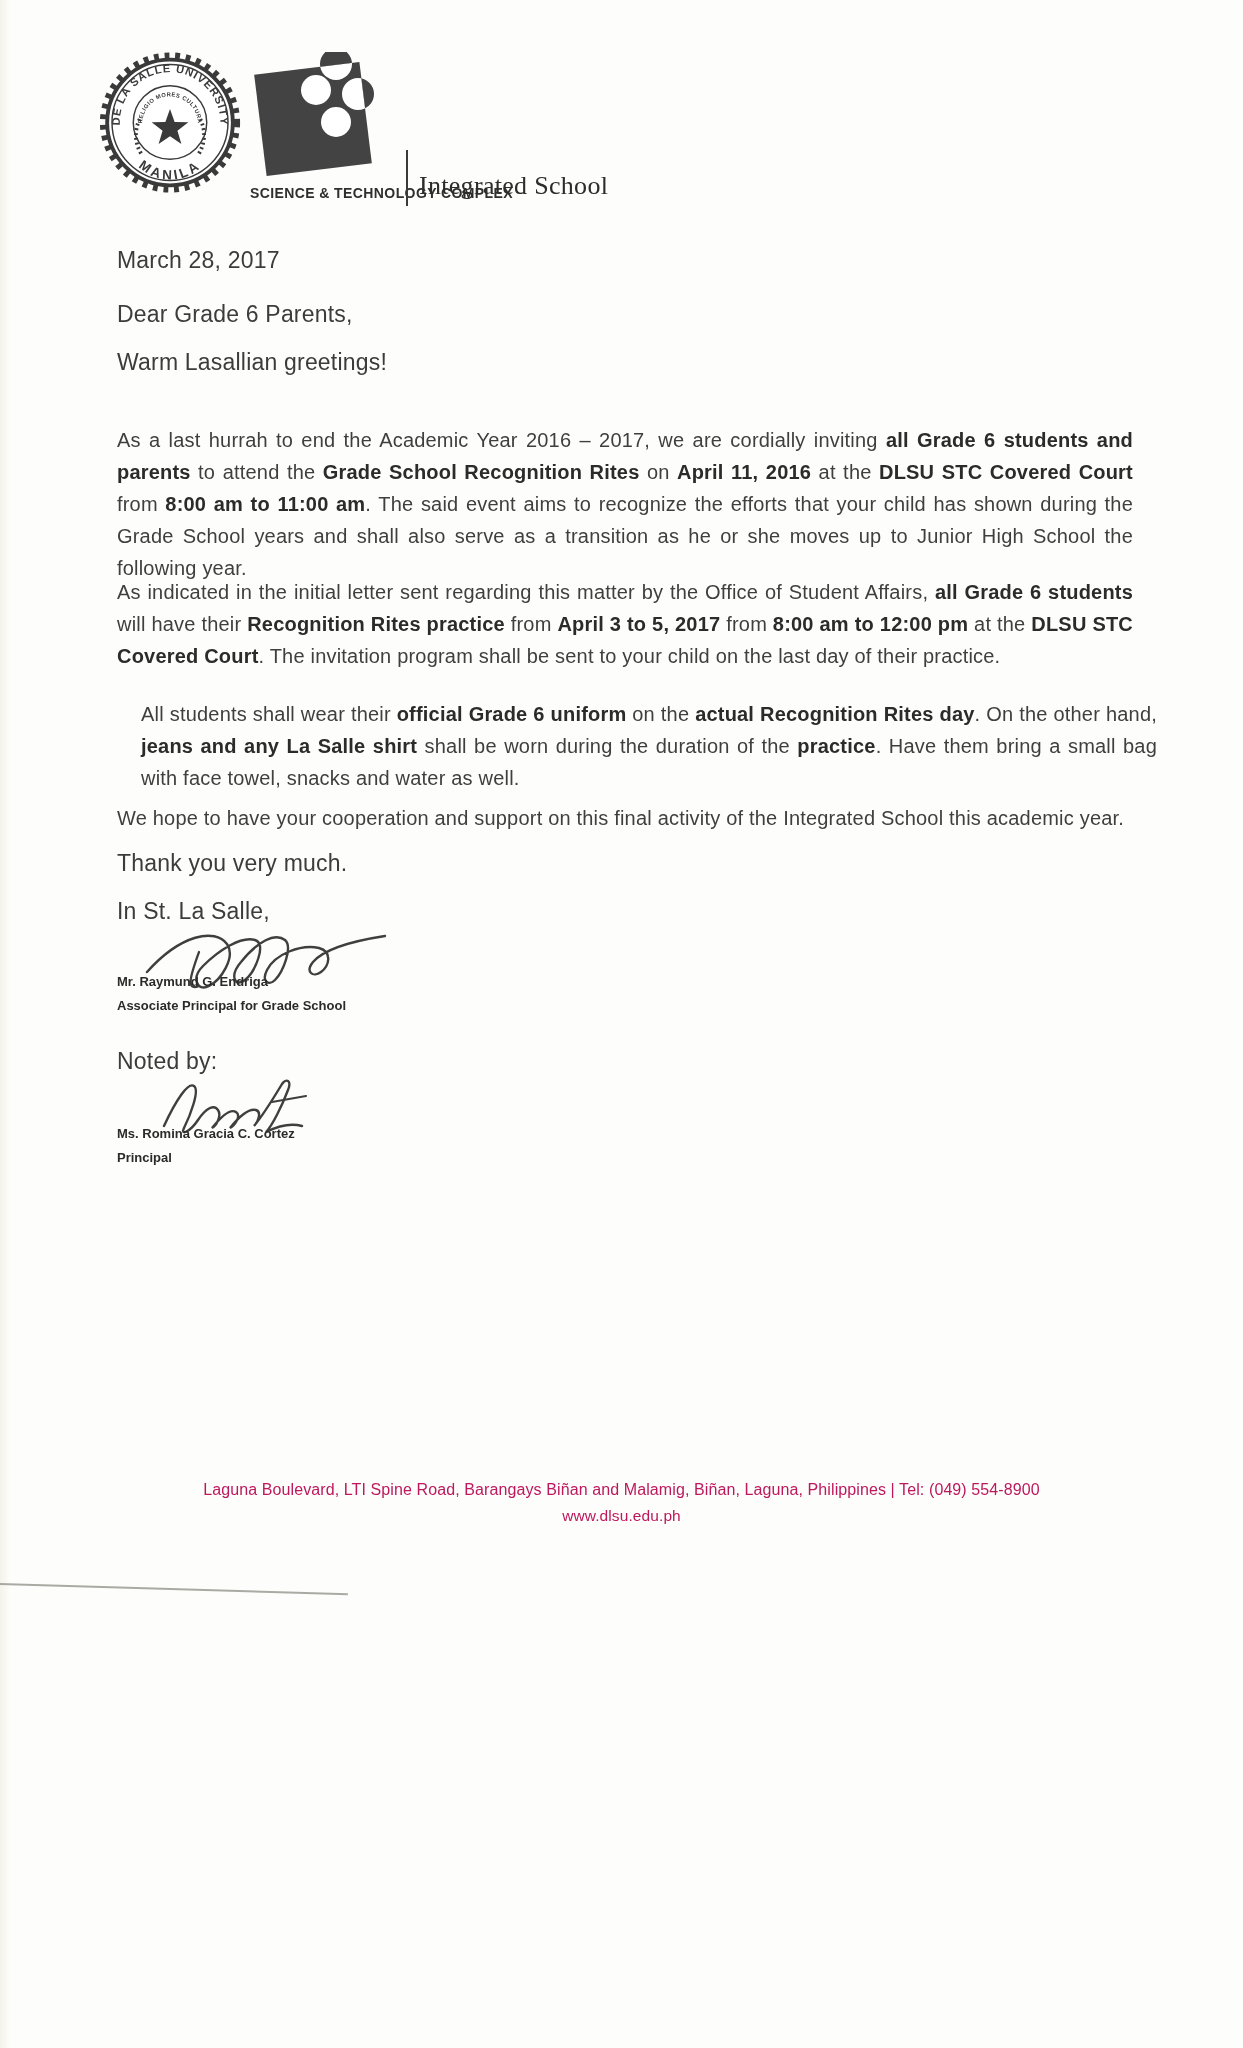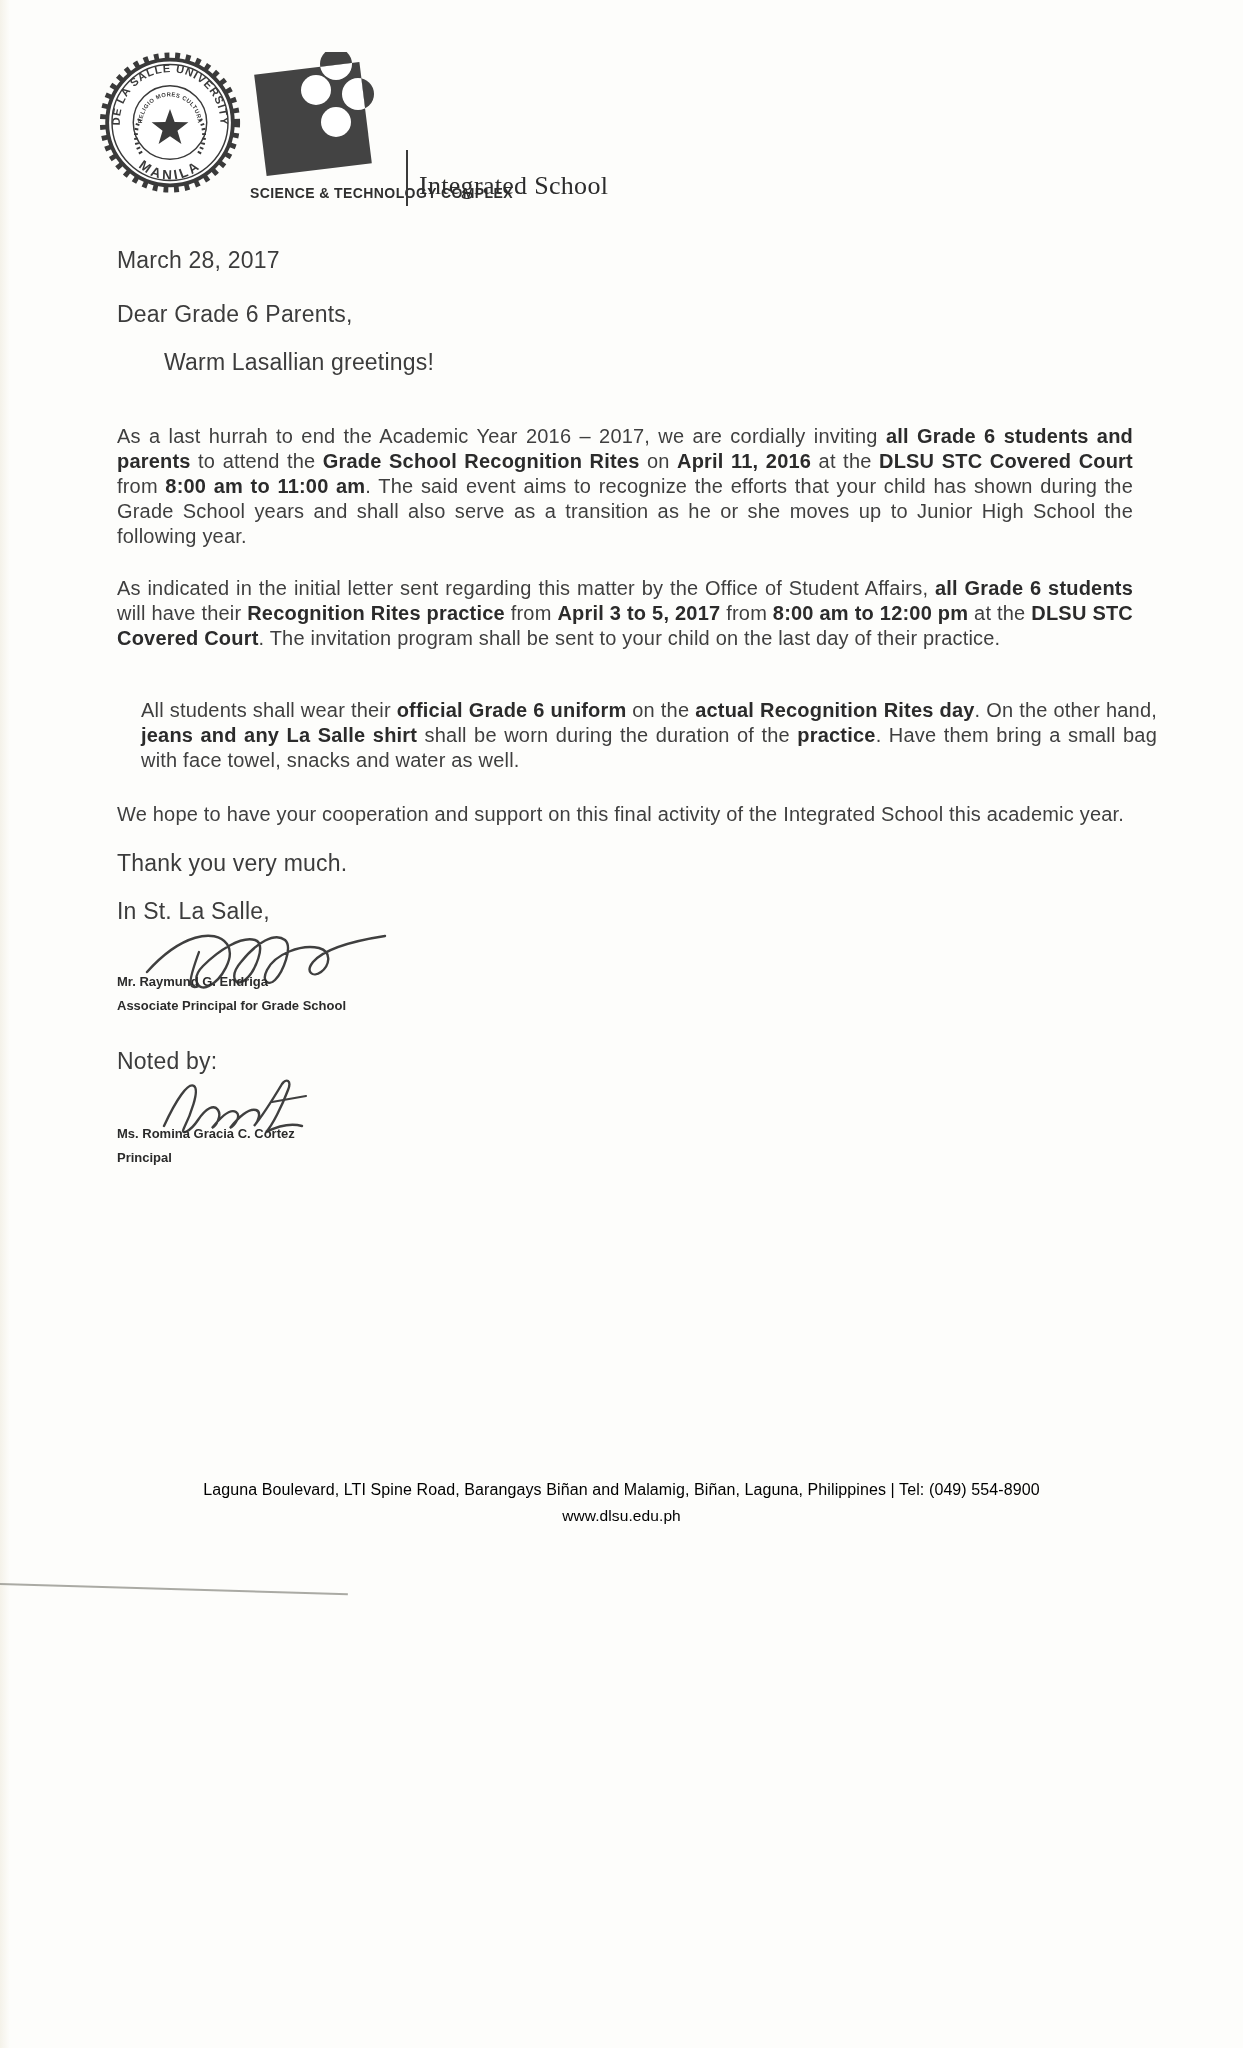--- a/index.html
+++ b/index.html
@@ -29,44 +29,44 @@
   .division-divider{left:406px;top:150px;width:2px;height:56px;background:#3a3a3a;}
   .division-name{
     left:419px;top:171px;
     font-family:"Liberation Serif", serif;
     font-size:26px;color:#2c2c2c;letter-spacing:.3px;
   }
   
   .line{left:117px;font-size:23px;color:#3c3c3c;letter-spacing:.2px;}
   .date-line{top:247px;}
   .salutation{top:301px;text-align:center;}
-  .greeting{top:349px;margin-left:47px;}
+  .greeting{top:349px;}
   .para{
     left:117px;width:1016px;
-    font-size:20px;line-height:25px;
+    font-size:20px;line-height:32px;
     text-align:justify;letter-spacing:.2px;
     color:#3f3f3f;
   }
   .para .b,.bold{font-weight:700;color:#2b2b2b;}
   .para-1{top:404px;}
   .para-2{top:556px;}
   .para-3{top:678px;margin-left:24px;}
   .para-4{top:782px;}
   .thanks{top:850px;}
   .valediction{top:898px;}
   .sig-block{left:117px;font-size:13px;line-height:23.5px;font-weight:700;color:#2b2b2b;}
   .sig1-scribble{left:133px;top:916px;width:272px;height:78px;}
   .sig1-block{top:970px;}
   .noted-by{top:1048px;}
   .sig2-scribble{left:152px;top:1074px;width:190px;height:66px;}
   .sig2-block{top:1122px;}
   
   .footer{
     left:0;top:1477px;width:1243px;text-align:center;
-    font-size:16px;line-height:26px;color:#000000;letter-spacing:.1px;
+    font-size:16px;line-height:26px;color:#be185d;letter-spacing:.1px;
   }
   .footer .site{font-size:15.5px;}
   
   .artifact-line{
     left:0;top:1583px;width:348px;height:2px;background:#9b9b94;
     transform:rotate(1.7deg);transform-origin:left center;opacity:.85;
   }
   svg{display:block;}
 </style>
 </head>

